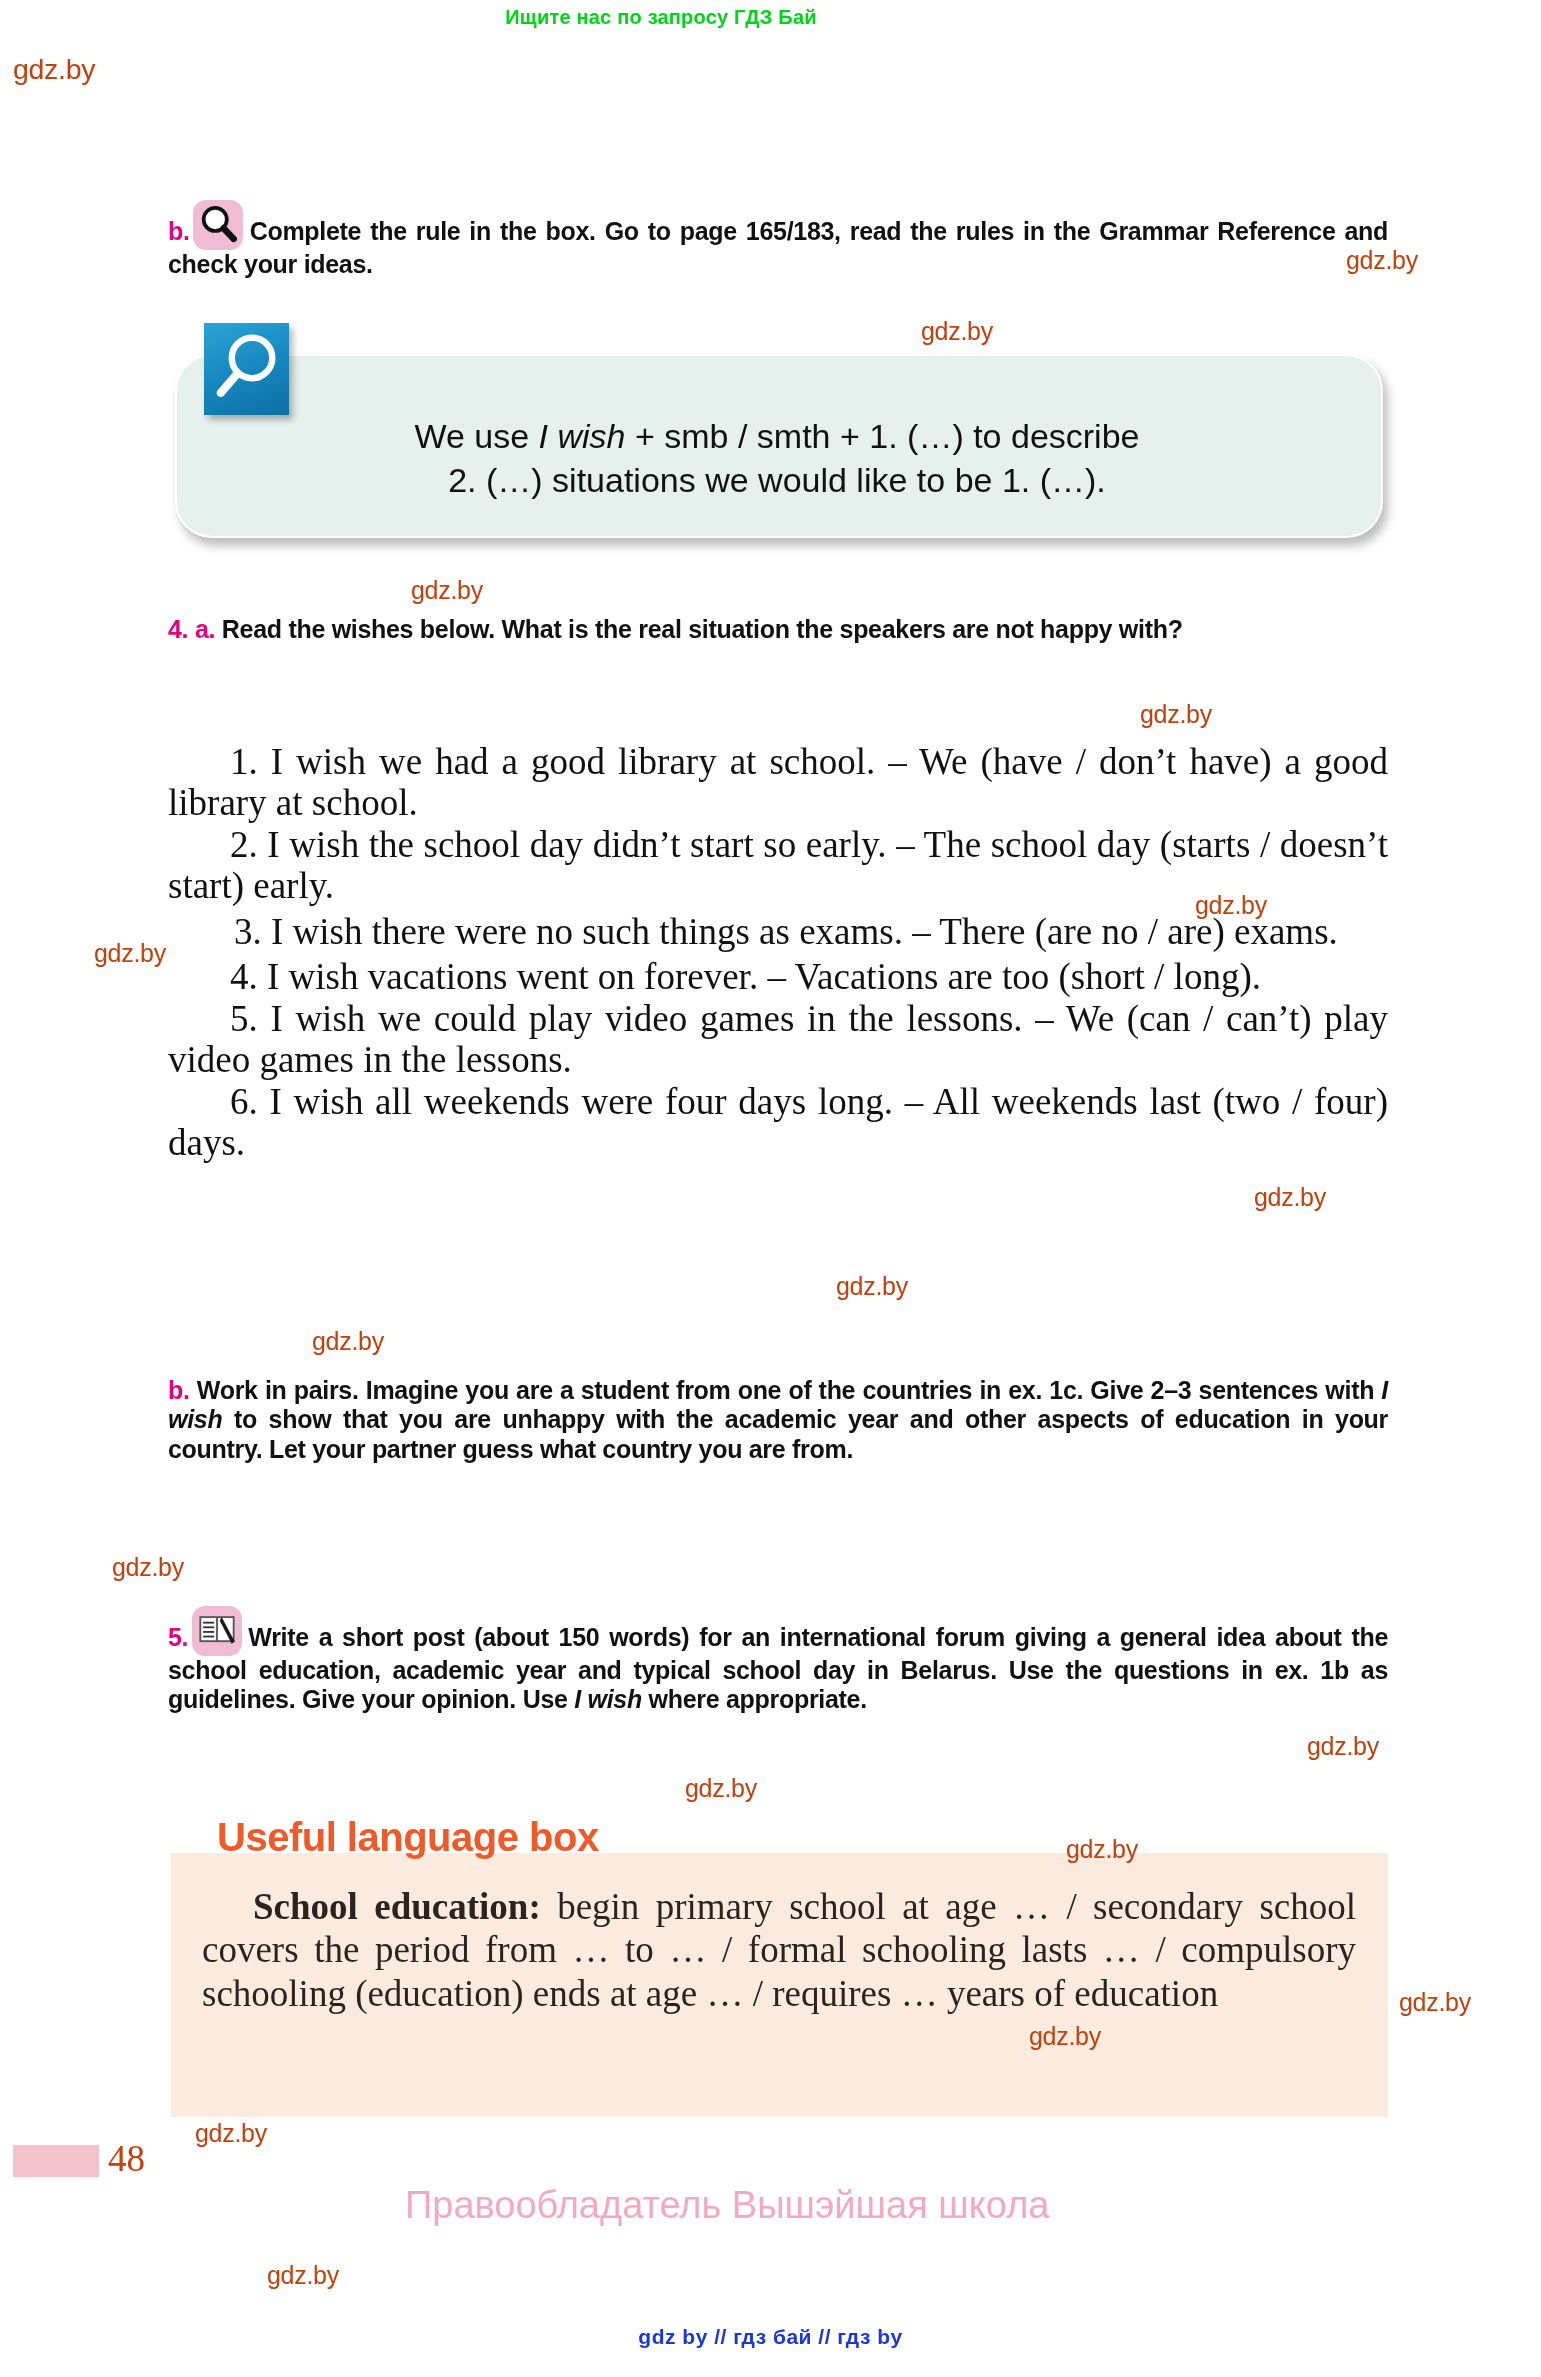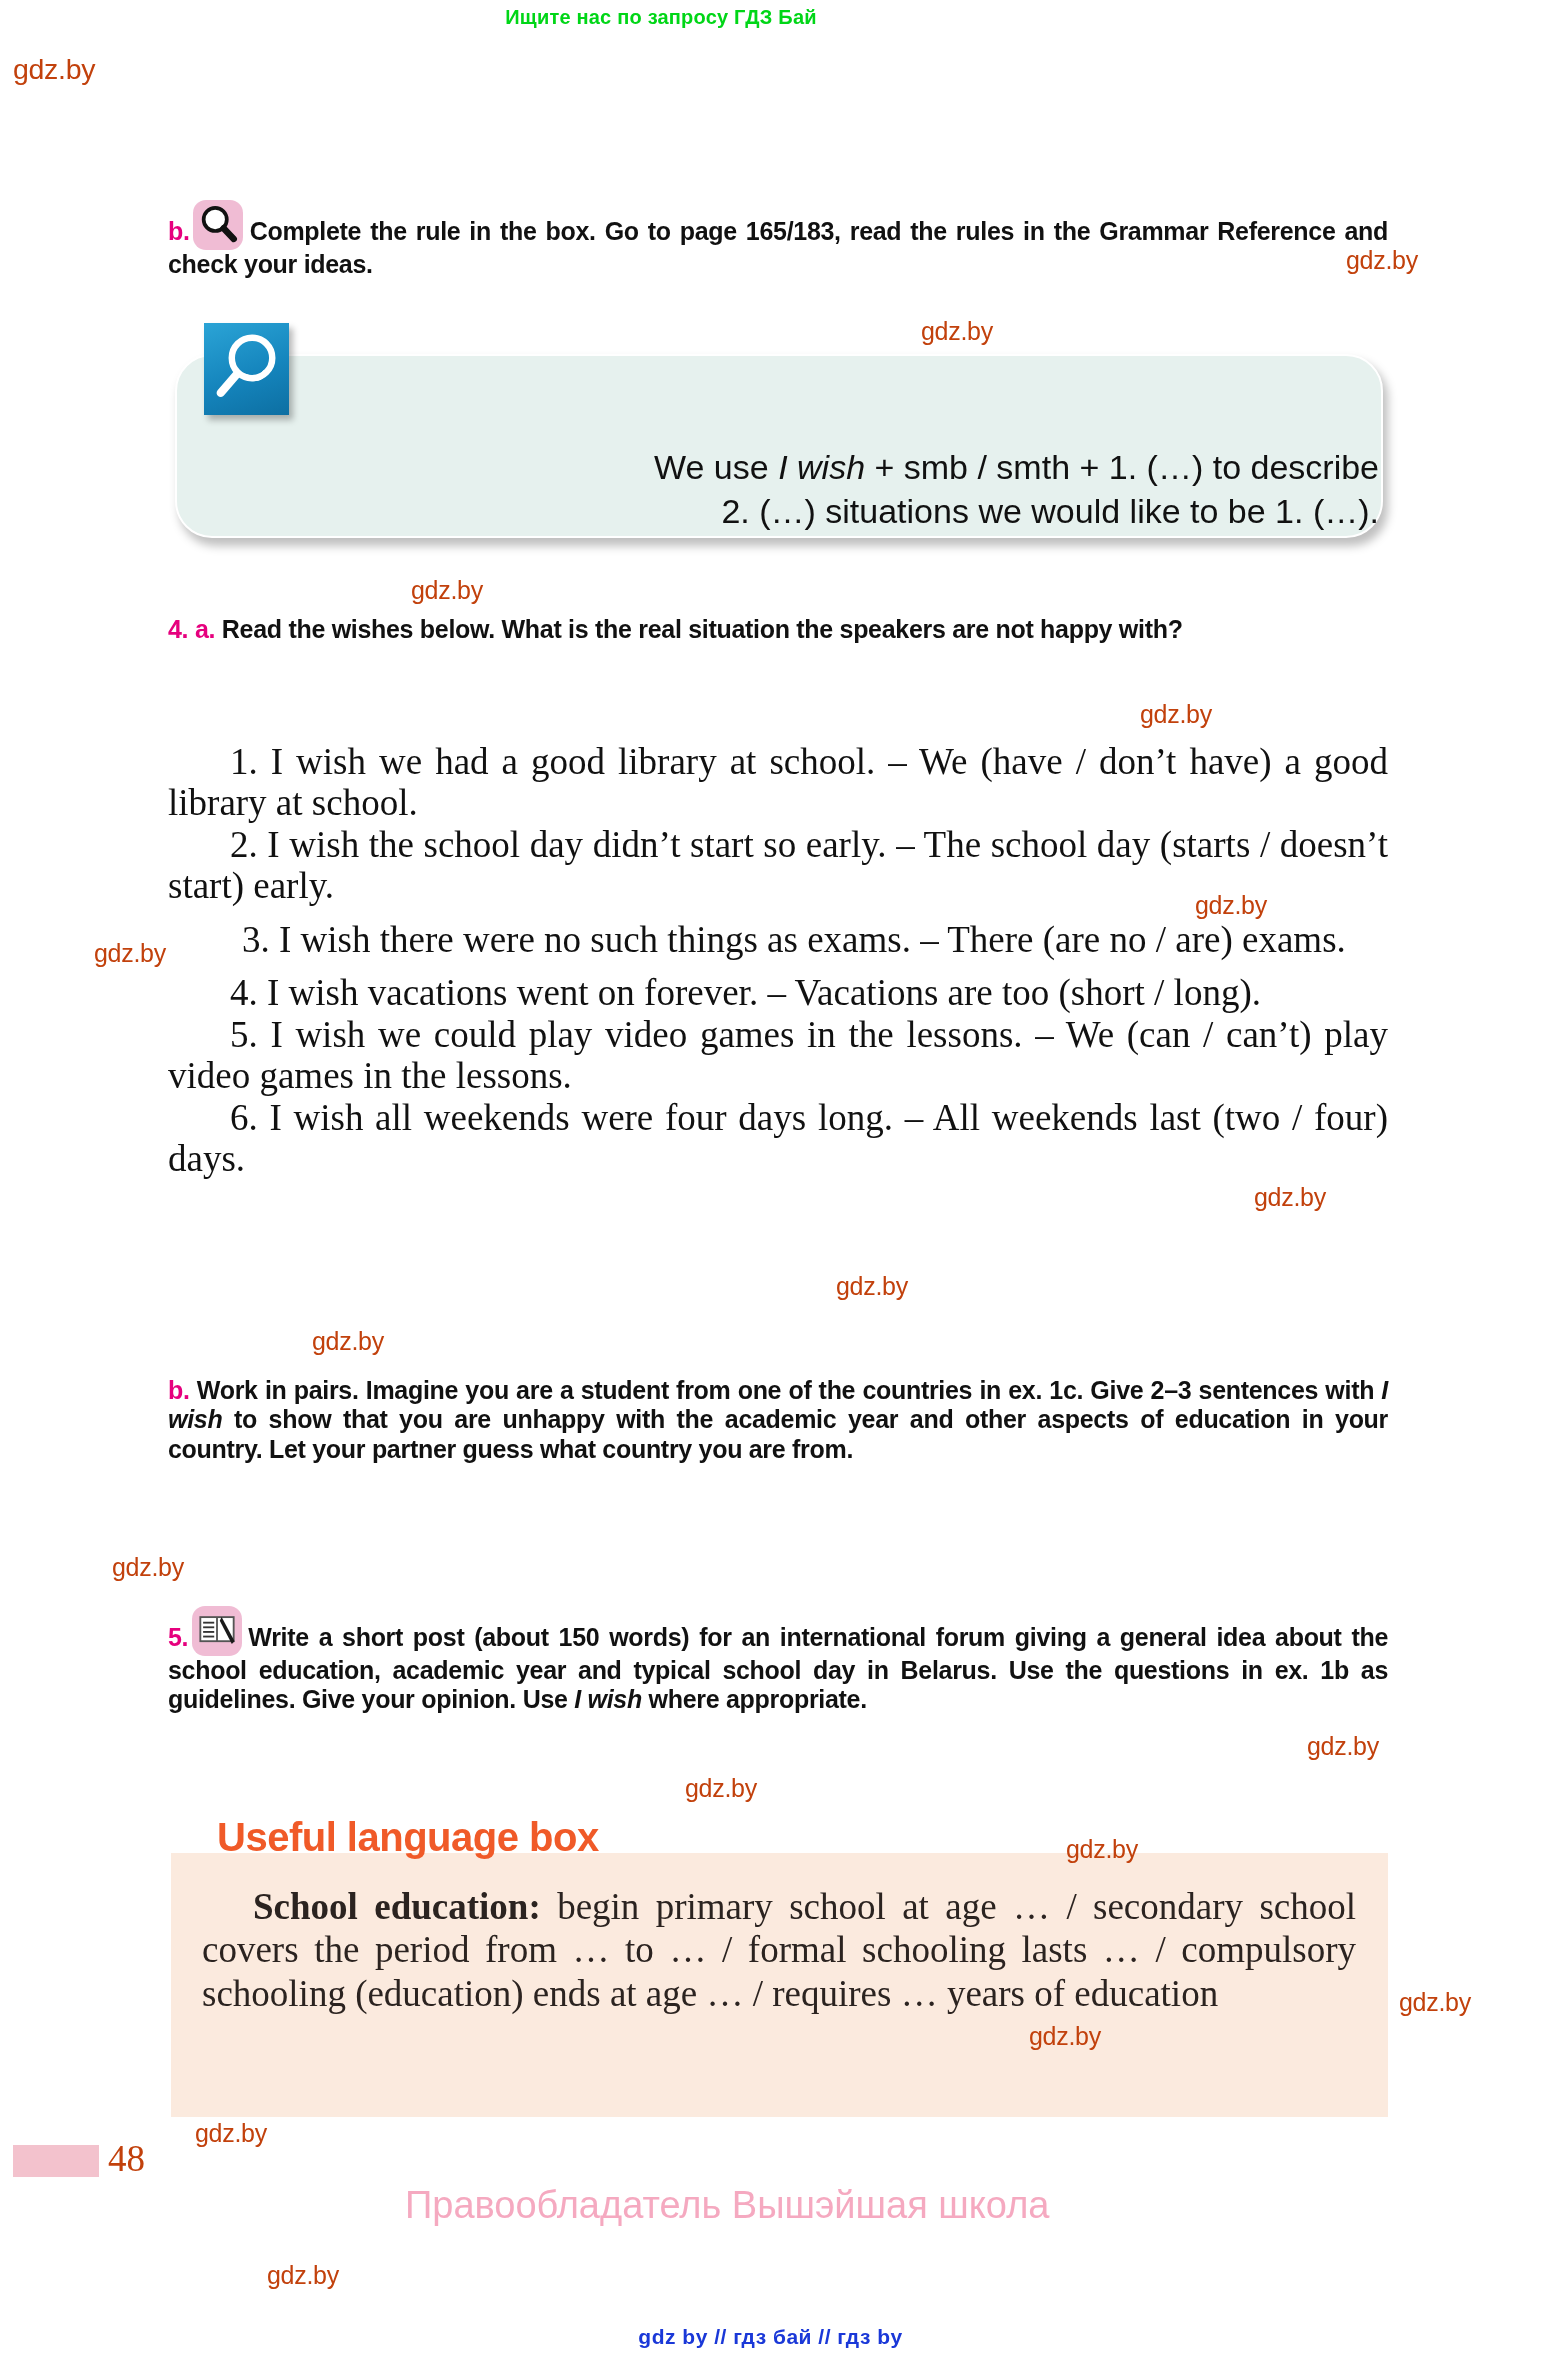--- a/index.html
+++ b/index.html
@@ -128,27 +128,26 @@
     border-radius: 37px;
     border: 2.8px solid #ffffff;
     box-shadow: 4.6px 7.4px 10px rgba(0,0,0,0.25);
     z-index: 2;
   }
   .rule-text {
     position: absolute;
     left: 175px;
     top: 415px;
     width: 1204px;
-    text-align: right;
+    text-align: center;
     font-family: "Liberation Sans", sans-serif;
     font-size: 34px;
     line-height: 1.28;
     color: #111;
     z-index: 5;
-    margin-top: 31px;
   }
   .rule-text i { font-style: italic; }
 
   
   .ulb-title {
     position: absolute;
     left: 217px;
     top: 1815px;
     font-family: "Liberation Sans", sans-serif;
     font-weight: bold;
@@ -224,21 +223,21 @@
 
   <div class="col instr" style="top:615px;">
     <span class="lbl">4.</span>
     <span class="lbl">a.</span>
     <span>Read the wishes below. What is the real situation the speakers are not happy with?</span>
   </div>
 
   <div class="col serif" style="top:741px;">
     <p style="margin:0; text-indent:62px;">1.  I wish we had a good library at school. – We (have / don’t have) a good library at school.</p>
     <p style="margin:0; text-indent:62px;">2.  I wish the school day didn’t start so early. – The school day (starts / doesn’t start) early.</p>
-    <p style="margin:12px; text-indent:62px;">3.  I wish there were no such things as exams. – There (are no / are) exams.</p>
+    <p style="margin:4px; text-indent:62px;">3.  I wish there were no such things as exams. – There (are no / are) exams.</p>
     <p style="margin:0; text-indent:62px;">4.  I wish vacations went on forever. – Vacations are too (short / long).</p>
     <p style="margin:0; text-indent:62px;">5.  I wish we could play video games in the lessons. – We (can / can’t) play video games in the lessons.</p>
     <p style="margin:0; text-indent:62px;">6.  I wish all weekends were four days long. – All weekends last (two / four) days.</p>
   </div>
 
   <div class="col instr" style="top:1376px;">
     <span class="lbl">b.</span>
     <span>Work in pairs. Imagine you are a student from one of the countries in ex. 1c. Give 2–3 sentences with </span><i>I wish</i><span> to show that you are unhappy with the academic year and other aspects of education in your country. Let your partner guess what country you are from.</span>
   </div>
 

